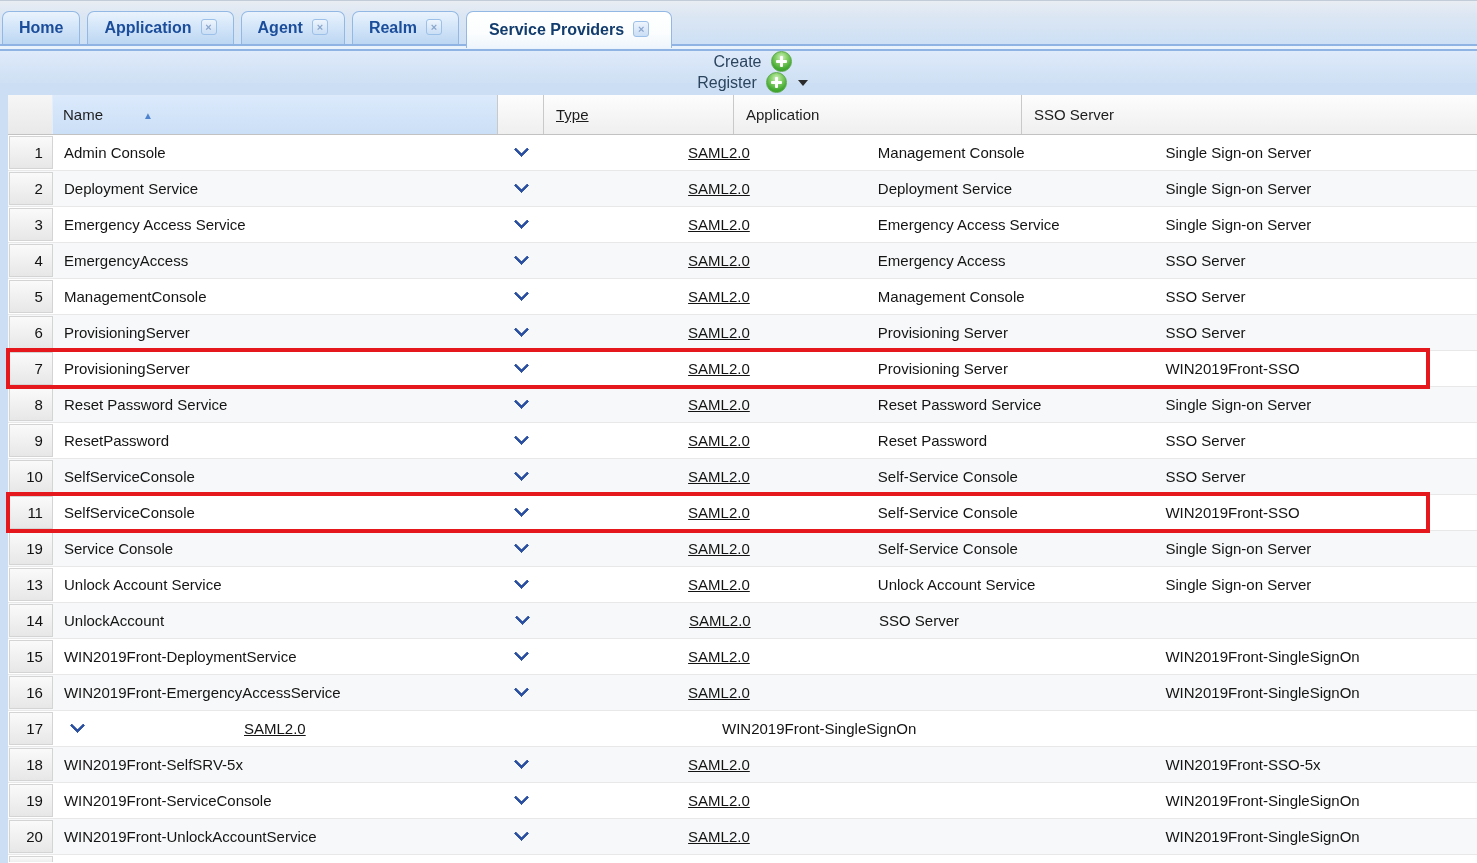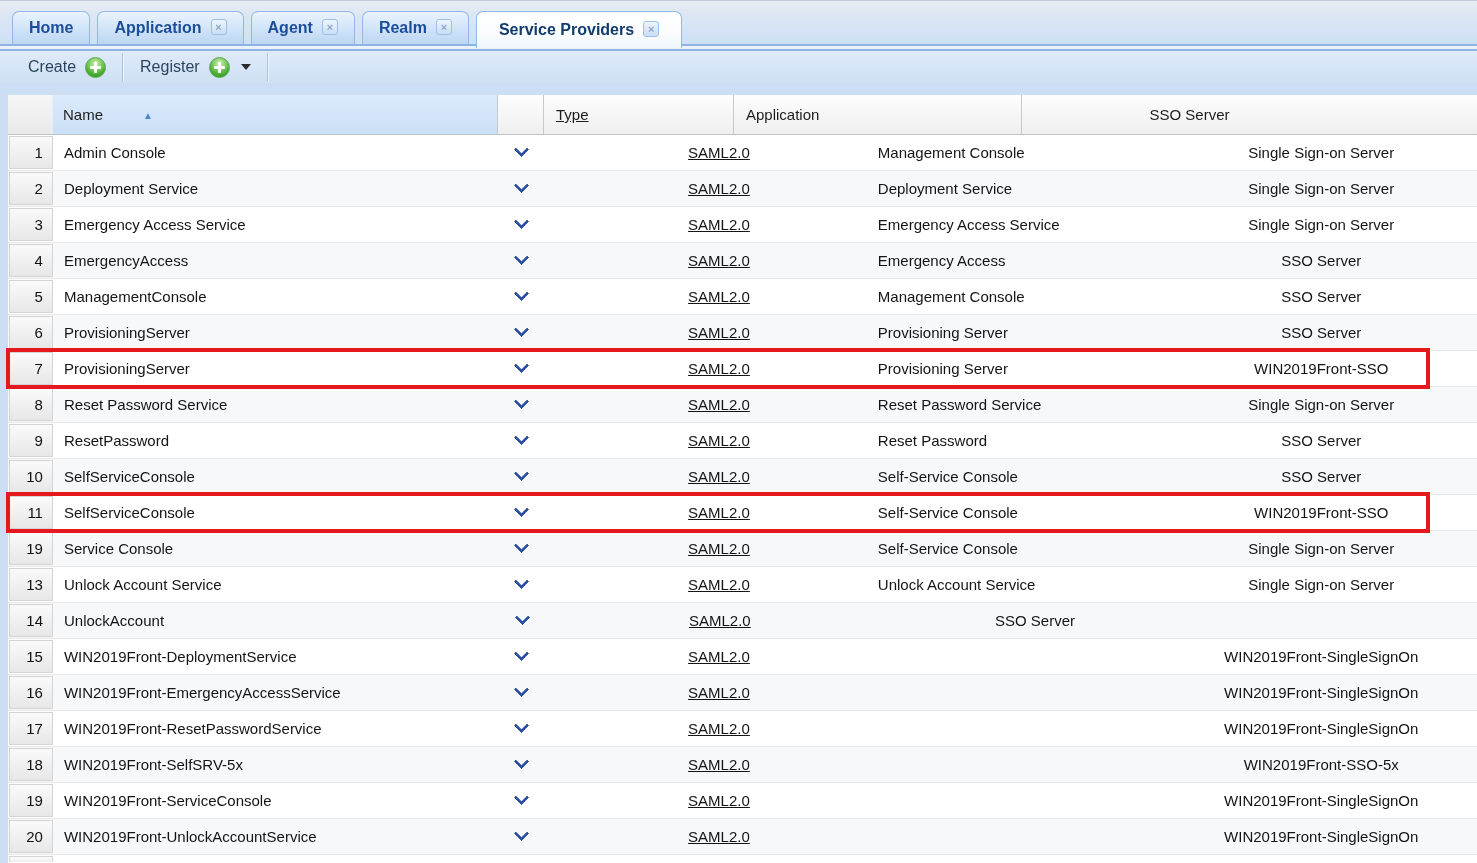--- a/index.html
+++ b/index.html
@@ -5,21 +5,21 @@
   * { margin:0; padding:0; box-sizing:border-box; }
   html,body { width:1477px; height:863px; overflow:hidden; }
   body { font-family:"Liberation Sans", sans-serif; background:#cbdef4; }
   .page { position:relative; width:1477px; height:863px; }
 
   
   .tabbar {
     position:absolute; top:0; left:0; width:1477px; height:44px;
     background:linear-gradient(#e9edf3 0%, #dde7f3 30%, #cde0f5 100%);
     border-top:1px solid #c2cbd8;
-    display:flex; align-items:flex-end; padding-left:12px; z-index:2;
+    display:flex; align-items:flex-end; padding-left:2px; z-index:2;
   }
   .tab {
     display:inline-flex; align-items:center; justify-content:center;
     height:33px; padding:0 16px; margin-right:7px;
     background:linear-gradient(#eaf3fd 0%, #d4e6f9 45%, #bcd6f2 100%);
     border:1px solid #93b8e4; border-bottom:none;
     border-radius:7px 7px 0 0;
     font-size:16px; font-weight:bold; color:#1b4d9b;
     position:relative; cursor:pointer; white-space:nowrap;
   }
@@ -40,21 +40,21 @@
   
   .tab-underline {
     position:absolute; top:44px; left:0; width:1477px; height:7px; z-index:1;
     background:linear-gradient(#8fb3e2 0 2px, #eaf2fb 2px 5px, #8fb3e2 5px 7px);
   }
 
   
   .toolbar {
     position:absolute; top:51px; left:0; width:1477px; height:32px;
     background:linear-gradient(#dfeafa 0%, #d6e5f7 50%, #cfe0f4 100%);
-    display:flex; align-items:center; padding-left:28px; z-index:0;
+    display:flex; align-items:center; padding-left:28px; z-index:0;flex-direction:column;
   }
   .tb-btn {
     display:inline-flex; align-items:center; gap:9px;
     background:none; border:none; font-family:inherit;
     font-size:16px; color:#2c455f; cursor:pointer;
   }
   .plus-icon {
     width:21px; height:21px; border-radius:50%;
     background:radial-gradient(circle at 50% 28%, #d2f0c6 0%, #8ed470 30%, #46ab33 68%, #2f921f 100%);
     border:1px solid #5aa84b;
@@ -84,21 +84,21 @@
     font-size:15px; color:#1d1d1d;
   }
   .hcell { display:flex; align-items:center; padding-left:12px; border-left:1px solid #c9c9c9; }
   .hcell.first { border-left:none; background:linear-gradient(#f6f6f6,#e9e9e9); }
   .hcell.sorted {
     background:linear-gradient(#dceafc, #cbdff6);
     border-left:1px solid #e4eefb; padding-left:10px;
   }
   .sort-arrow { font-size:10px; color:#4f83cd; margin-left:8px; margin-top:2px; }
   .w-num { width:44px; } .w-name { width:445px;gap:32px; } .w-arrow { width:46px; }
-  .w-desc { width:132px; } .w-type { width:190px;text-decoration:underline; } .w-app { width:288px; } .w-sso { width:324px;justify-content:center; }
+  .w-desc { width:132px; } .w-type { width:190px;text-decoration:underline; } .w-app { width:288px; } .w-sso { width:324px; }
 
   .grid-body { background:#ffffff; }
   .row {
     display:flex; height:36px; position:relative;
     background:#ffffff; border-bottom:1px solid #e8e8e8;
     font-size:15px; color:#141414;
   }
   .row.even { background:#f7f8f9; }
   .cell { display:flex; align-items:center; padding-left:12px; overflow:hidden; white-space:nowrap; }
   .cell.numcell {
@@ -373,21 +373,20 @@
       <span class="chevron"></span>
     </div>
     <div class="cell w-desc"></div>
     <div class="cell w-type">SAML2.0</div>
     <div class="cell w-app"></div>
     <div class="cell w-sso">WIN2019Front-SingleSignOn</div>
 
   </div>
         <div class="row">
     <div class="cell numcell w-num">17</div>
-    <div class="cell namecell w-name">WIN2019Front-ResetPasswordService</div>
     <div class="cell arrowcell w-arrow">
       <span class="chevron"></span>
     </div>
     <div class="cell w-desc"></div>
     <div class="cell w-type">SAML2.0</div>
     <div class="cell w-app"></div>
     <div class="cell w-sso">WIN2019Front-SingleSignOn</div>
 
   </div>
         <div class="row even">

